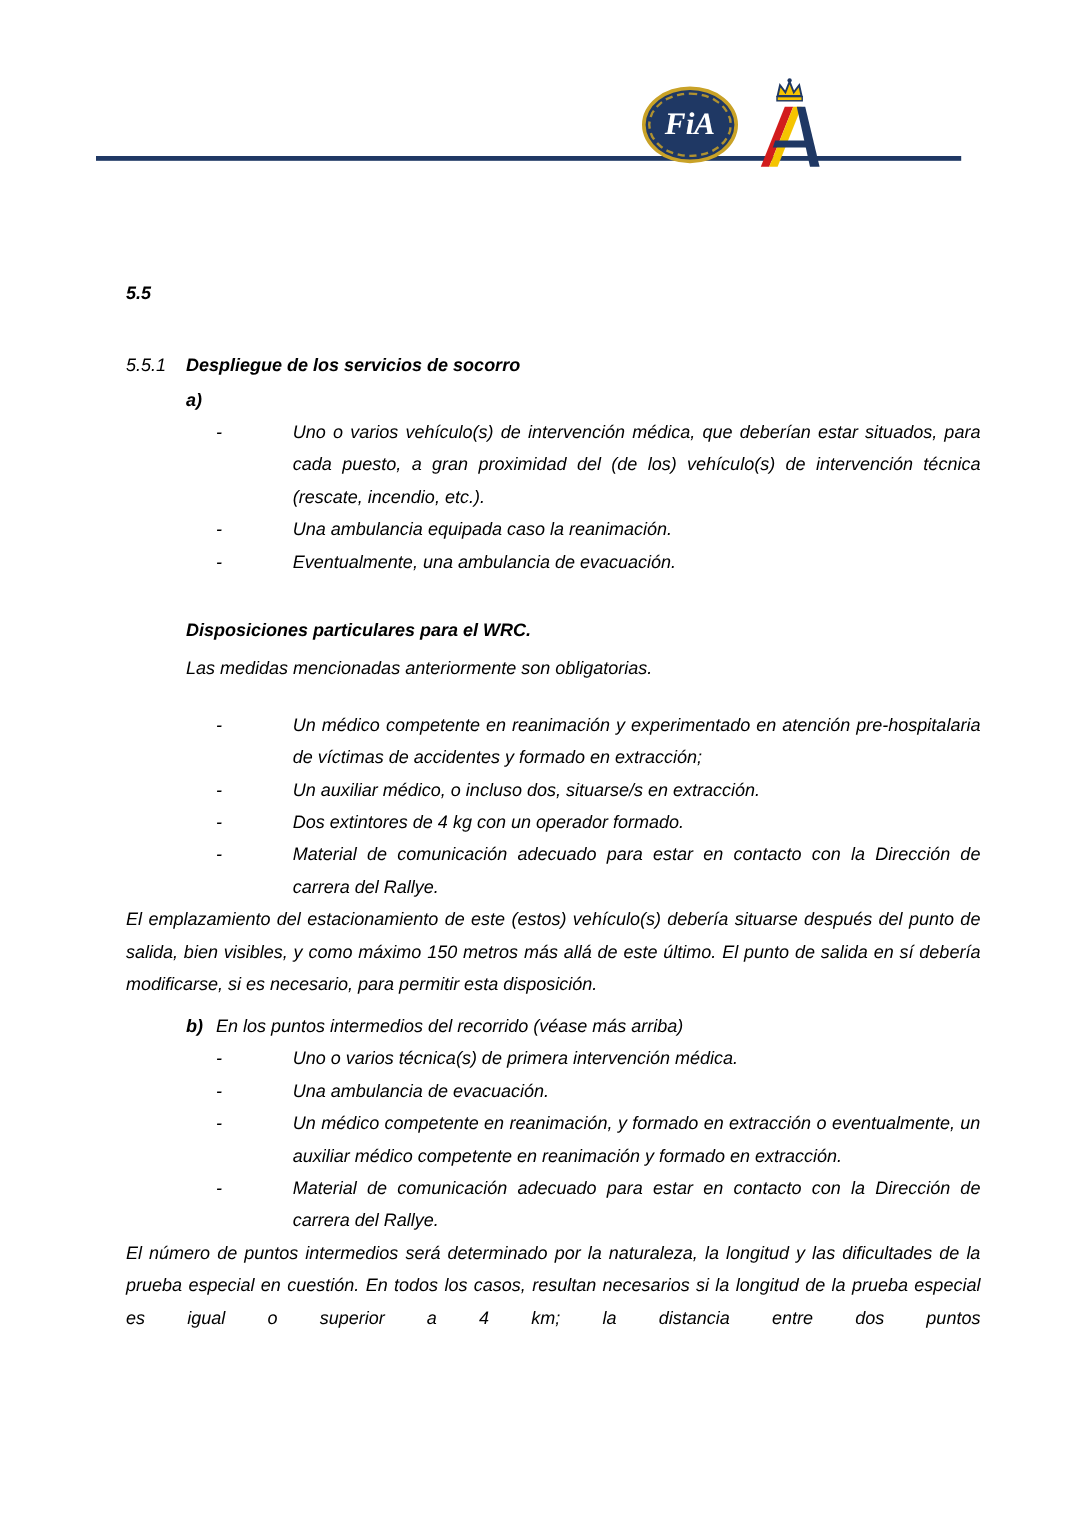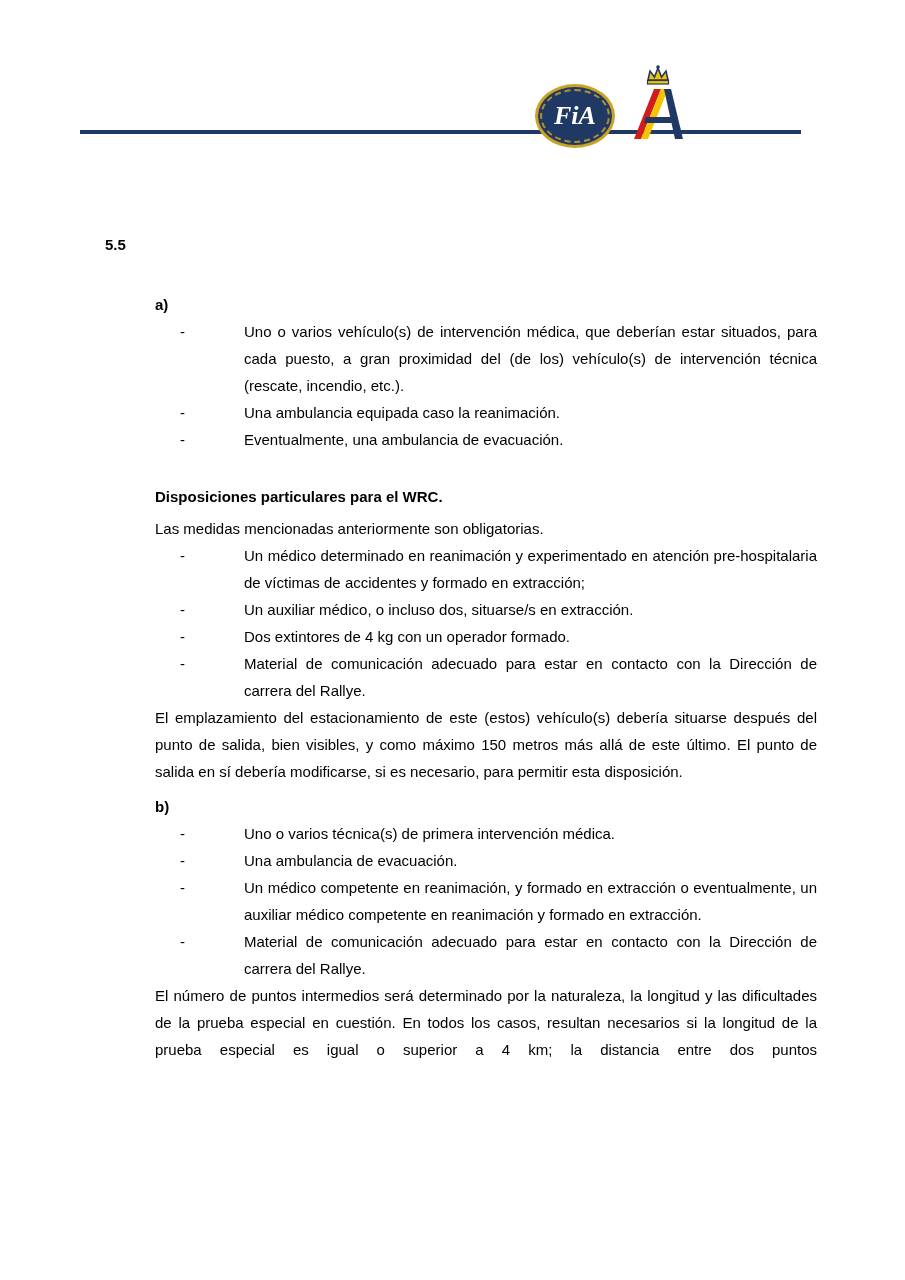--- a/index.html
+++ b/index.html
@@ -15,21 +15,21 @@
   }
 
   
   .header-rule {
     position:absolute; left:80px; top:130px;
     width:721px; height:4px;
     background:var(--navy, #1f3864);
     z-index:1;
   }
   .fia-logo {
-    position:absolute; left:535px; top:84px;
+    position:absolute; left:535px; top:72px;
     width:80px; height:64px;
     background:var(--navy, #1f3864);
     border:3px solid var(--gold, #c9a227);
     border-radius:50%;
     display:flex; align-items:center; justify-content:center;
     z-index:2;
     text-align:center;
   }
   .fia-logo::before {
     content:""; position:absolute; inset:2px;
@@ -43,43 +43,43 @@
     font-family:"Liberation Serif", serif;
     position:relative; z-index:1;
   }
   .rfeda-logo { position:absolute; left:629px; top:63px; z-index:2; }
 
   
   .content {
     position:absolute; left:0; top:0;
     width:905px;
     padding:231px 88px 0 105px;
-    font-size:15px; line-height:27px;
+    font-size:15px; line-height:27px;font-style:italic;
   }
   .row { display:flex; align-items:flex-start; }
 
   .section-heading { margin-bottom:33px; font-weight:bold; }
   .section-number { flex:0 0 35px; }
 
   .subsection { margin-bottom:2px; }
   .subsection-number { flex:0 0 50px; }
   .subsection-title { font-weight:bold; }
 
   .indent-1 { margin-left:50px; }       
   .item-label { flex:0 0 25px; font-weight:bold; }
 
   .dash-list { margin-left:75px; }      
   .dash-item { display:flex; align-items:flex-start; }
   .dash-marker { flex:0 0 25px; }
   .dash-text { flex:1 1 auto; text-align:justify;margin-left:39px; }
 
   .wrc-heading { margin:30px 0 5px 50px; font-weight:bold; }
-  .wrc-intro   { margin:0 0 0 50px; }
+  .wrc-intro   { margin:0 0 20px 50px; }
 
-  .para { margin-left:50px; text-align:justify; }
+  .para { text-align:justify; }
   .para.justify-last { text-align-last:justify; }
 
   .item-b-row { margin-top:8px; }
 </style>
 </head>
 <body>
 
 <div class="page">
 
   <div class="header-rule"></div>
@@ -102,20 +102,24 @@
 
     <polygon points="17,54 45,54 47,60 15,60" fill="#1f3864"></polygon>
   </svg>
 
   <div class="content">
 
     <div class="row section-heading">
       <span class="section-number">5.5</span>
     </div>
 
+    <div class="row subsection">
+      <span class="subsection-number">5.5.1</span>
+      <span class="subsection-title">Despliegue de los servicios de socorro</span>
+    </div>
 
     <div class="row indent-1">
       <span class="item-label">a)</span>
     </div>
 
     <div class="dash-list">
       <div class="dash-item">
         <span class="dash-marker">-</span>
         <div class="dash-text">Uno o varios vehículo(s) de intervención médica, que deberían estar situados, para cada puesto, a gran proximidad del (de los) vehículo(s) de intervención técnica (rescate, incendio, etc.).</div>
       </div>
@@ -128,40 +132,41 @@
         <div class="dash-text">Eventualmente, una ambulancia de evacuación.</div>
       </div>
     </div>
 
     <div class="wrc-heading">Disposiciones particulares para el WRC.</div>
     <div class="wrc-intro">Las medidas mencionadas anteriormente son obligatorias.</div>
 
     <div class="dash-list">
       <div class="dash-item">
         <span class="dash-marker">-</span>
-        <div class="dash-text">Un médico determinado en reanimación y experimentado en atención pre-hospitalaria de víctimas de accidentes y formado en extracción;</div>
+        <div class="dash-text">Un médico competente en reanimación y experimentado en atención pre-hospitalaria de víctimas de accidentes y formado en extracción;</div>
       </div>
       <div class="dash-item">
         <span class="dash-marker">-</span>
         <div class="dash-text">Un auxiliar médico, o incluso dos, situarse/s en extracción.</div>
       </div>
       <div class="dash-item">
         <span class="dash-marker">-</span>
         <div class="dash-text">Dos extintores de 4 kg con un operador formado.</div>
       </div>
       <div class="dash-item">
         <span class="dash-marker">-</span>
         <div class="dash-text">Material de comunicación adecuado para estar en contacto con la Dirección de carrera del Rallye.</div>
       </div>
     </div>
 
     <div class="para">El emplazamiento del estacionamiento de este (estos) vehículo(s) debería situarse después del punto de salida, bien visibles, y como máximo 150 metros más allá de este último. El punto de salida en sí debería modificarse, si es necesario, para permitir esta disposición.</div>
 
     <div class="row indent-1 item-b-row">
       <span class="item-label">b)</span>
+      <div>En los puntos intermedios del recorrido (véase más arriba)</div>
     </div>
 
     <div class="dash-list">
       <div class="dash-item">
         <span class="dash-marker">-</span>
         <div class="dash-text">Uno o varios técnica(s) de primera intervención médica.</div>
       </div>
       <div class="dash-item">
         <span class="dash-marker">-</span>
         <div class="dash-text">Una ambulancia de evacuación.</div>

